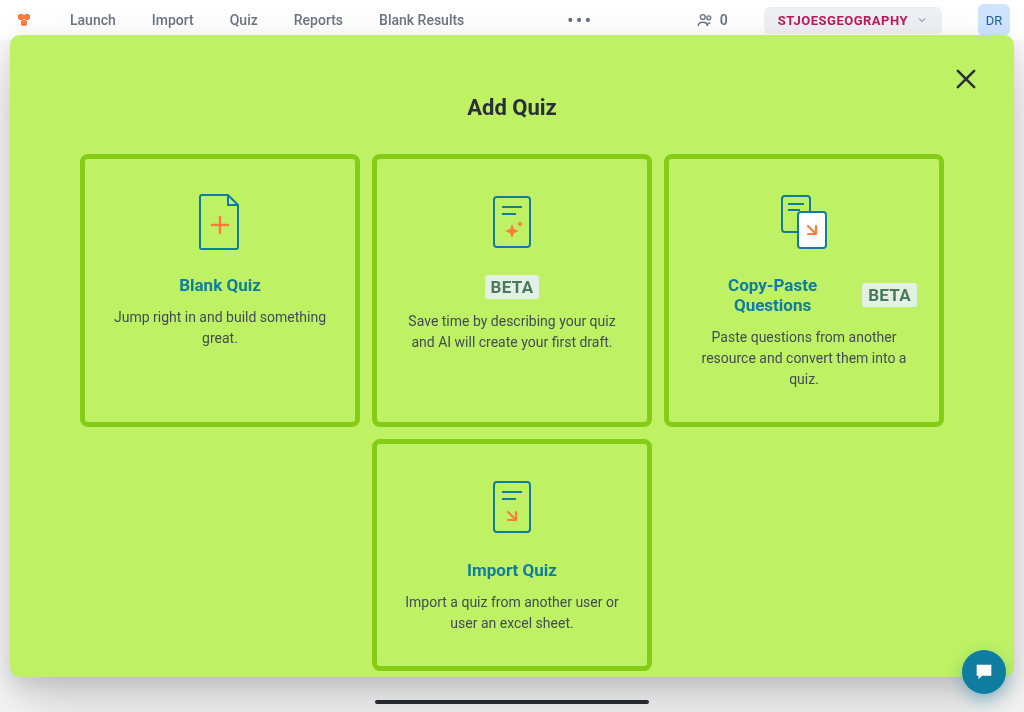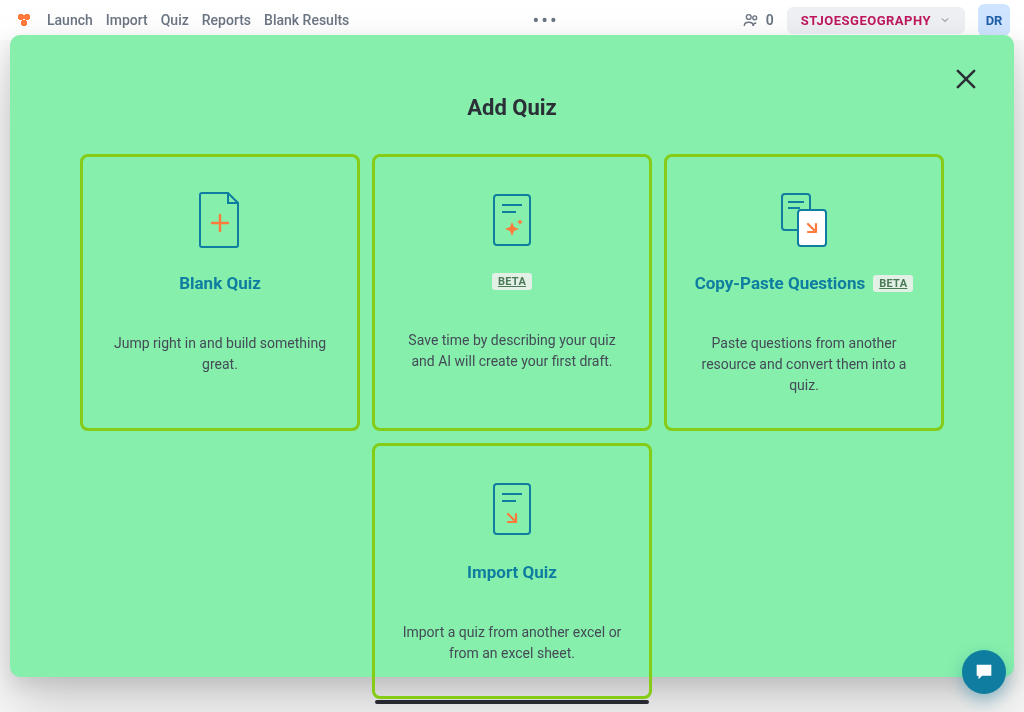--- a/index.html
+++ b/index.html
@@ -9,21 +9,21 @@
     width: 1024px;
     height: 712px;
     overflow: hidden;
     position: relative;
   }
   .topbar {
     height: 40px;
     display: flex;
     align-items: center;
     padding: 0 14px;
-    gap: 13px;
+    gap: 36px;
     background: #fff;
   }
   .logo {
     width: 20px; height: 20px;
     background: radial-gradient(circle at 35% 35%, #ff7a3d 3px, transparent 3px),
                 radial-gradient(circle at 65% 35%, #ff7a3d 3px, transparent 3px),
                 radial-gradient(circle at 50% 65%, #ff7a3d 3px, transparent 3px);
   }
   .nav-link {
     color: #6b7583;
@@ -43,28 +43,28 @@
     display: flex; align-items: center; gap: 8px;
     background: #eef0f3; color: #be185d;
     padding: 6px 14px; border-radius: 6px;
     font-size: 13px; font-weight: 700; letter-spacing: 0.5px;
     cursor: pointer;
   }
   .avatar {
     width: 32px; height: 32px; border-radius: 6px;
     background: #cfe5ff; color: #1f5ea8;
     display: flex; align-items: center; justify-content: center;
-    font-size: 13px; font-weight: 700;
+    font-size: 13px; font-weight: 400;
   }
   
   .modal {
     position: absolute;
     left: 10px; right: 10px; top: 35px;
     bottom: 35px;
-    background: #86efac;
+    background: #bef264;
     border-radius: 10px;
     box-shadow: 0 30px 60px rgba(0,0,0,0.18), 0 8px 20px rgba(0,0,0,0.10);
     padding: 40px 80px 40px 80px;
   }
   .close-btn {
     position: absolute;
     top: 30px; right: 34px;
     width: 28px; height: 28px;
     cursor: pointer;
     color: #2b2f36;
@@ -79,21 +79,21 @@
     margin-bottom: 34px;
   }
   .card-grid {
     display: grid;
     grid-template-columns: repeat(3, 280px);
     grid-auto-rows: auto;
     gap: 12px;
     justify-content: center;
   }
   .card {
-    border: 3px solid #84cc16;
+    border: 5px solid #84cc16;
     border-radius: 8px;
     padding: 28px 22px 32px 22px;
     text-align: center;
     cursor: pointer;
     transition: box-shadow .15s;
     display: flex;
     flex-direction: column;
     align-items: center;
   }
   .card .icon-slot { height: 70px; display:flex; align-items:center; justify-content:center; margin-bottom: 18px;}
@@ -102,32 +102,30 @@
     font-weight: 700;
     color: #0e7da0;
     margin-bottom: 12px;
     display: inline-flex;
     align-items: center;
     gap: 8px;
   }
   .beta-badge {
     background: #e2f0e6;
     color: #4a7a57;
-    font-size: 11px;
+    font-size: 17px;
     font-weight: 700;
     padding: 2px 6px;
     border-radius: 3px;
     letter-spacing: 0.3px;
-    text-decoration: underline;
   }
   .card-desc {
     font-size: 14px;
     line-height: 1.5;
     color: #444b57;
-    margin-top: 28px;
   }
   
   .card.import { grid-column: 2; }
   
   .bg-row {
     position: absolute;
     left: 375px; right: 375px;
     bottom: 8px; height: 4px;
     background: #2b2f36;
     border-radius: 2px;
@@ -241,21 +239,21 @@
     <div class="card import">
       <div class="icon-slot">
         <svg width="48" height="58" viewBox="0 0 48 58">
             <rect x="6" y="4" width="36" height="50" rx="3" fill="none" stroke="#0e7da0" stroke-width="2"></rect>
             <line x1="14" y1="14" x2="34" y2="14" stroke="#0e7da0" stroke-width="2"></line>
             <line x1="14" y1="21" x2="28" y2="21" stroke="#0e7da0" stroke-width="2"></line>
             <path d="M20 34l8 8M28 34v8h-8" fill="none" stroke="#ff7a3d" stroke-width="2.2" stroke-linecap="round" stroke-linejoin="round"></path>
           </svg>
       </div>
       <div class="card-title">Import Quiz</div>
-      <div class="card-desc">Import a quiz from another excel or from an excel sheet.</div>
+      <div class="card-desc">Import a quiz from another user or user an excel sheet.</div>
     </div>
 
   </div>
 </div>
 
 <div class="chat-fab">
   <svg viewBox="0 0 24 24">
       <path d="M4 4h16v12H10l-4 4v-4H4z"></path>
     </svg>
 </div>

